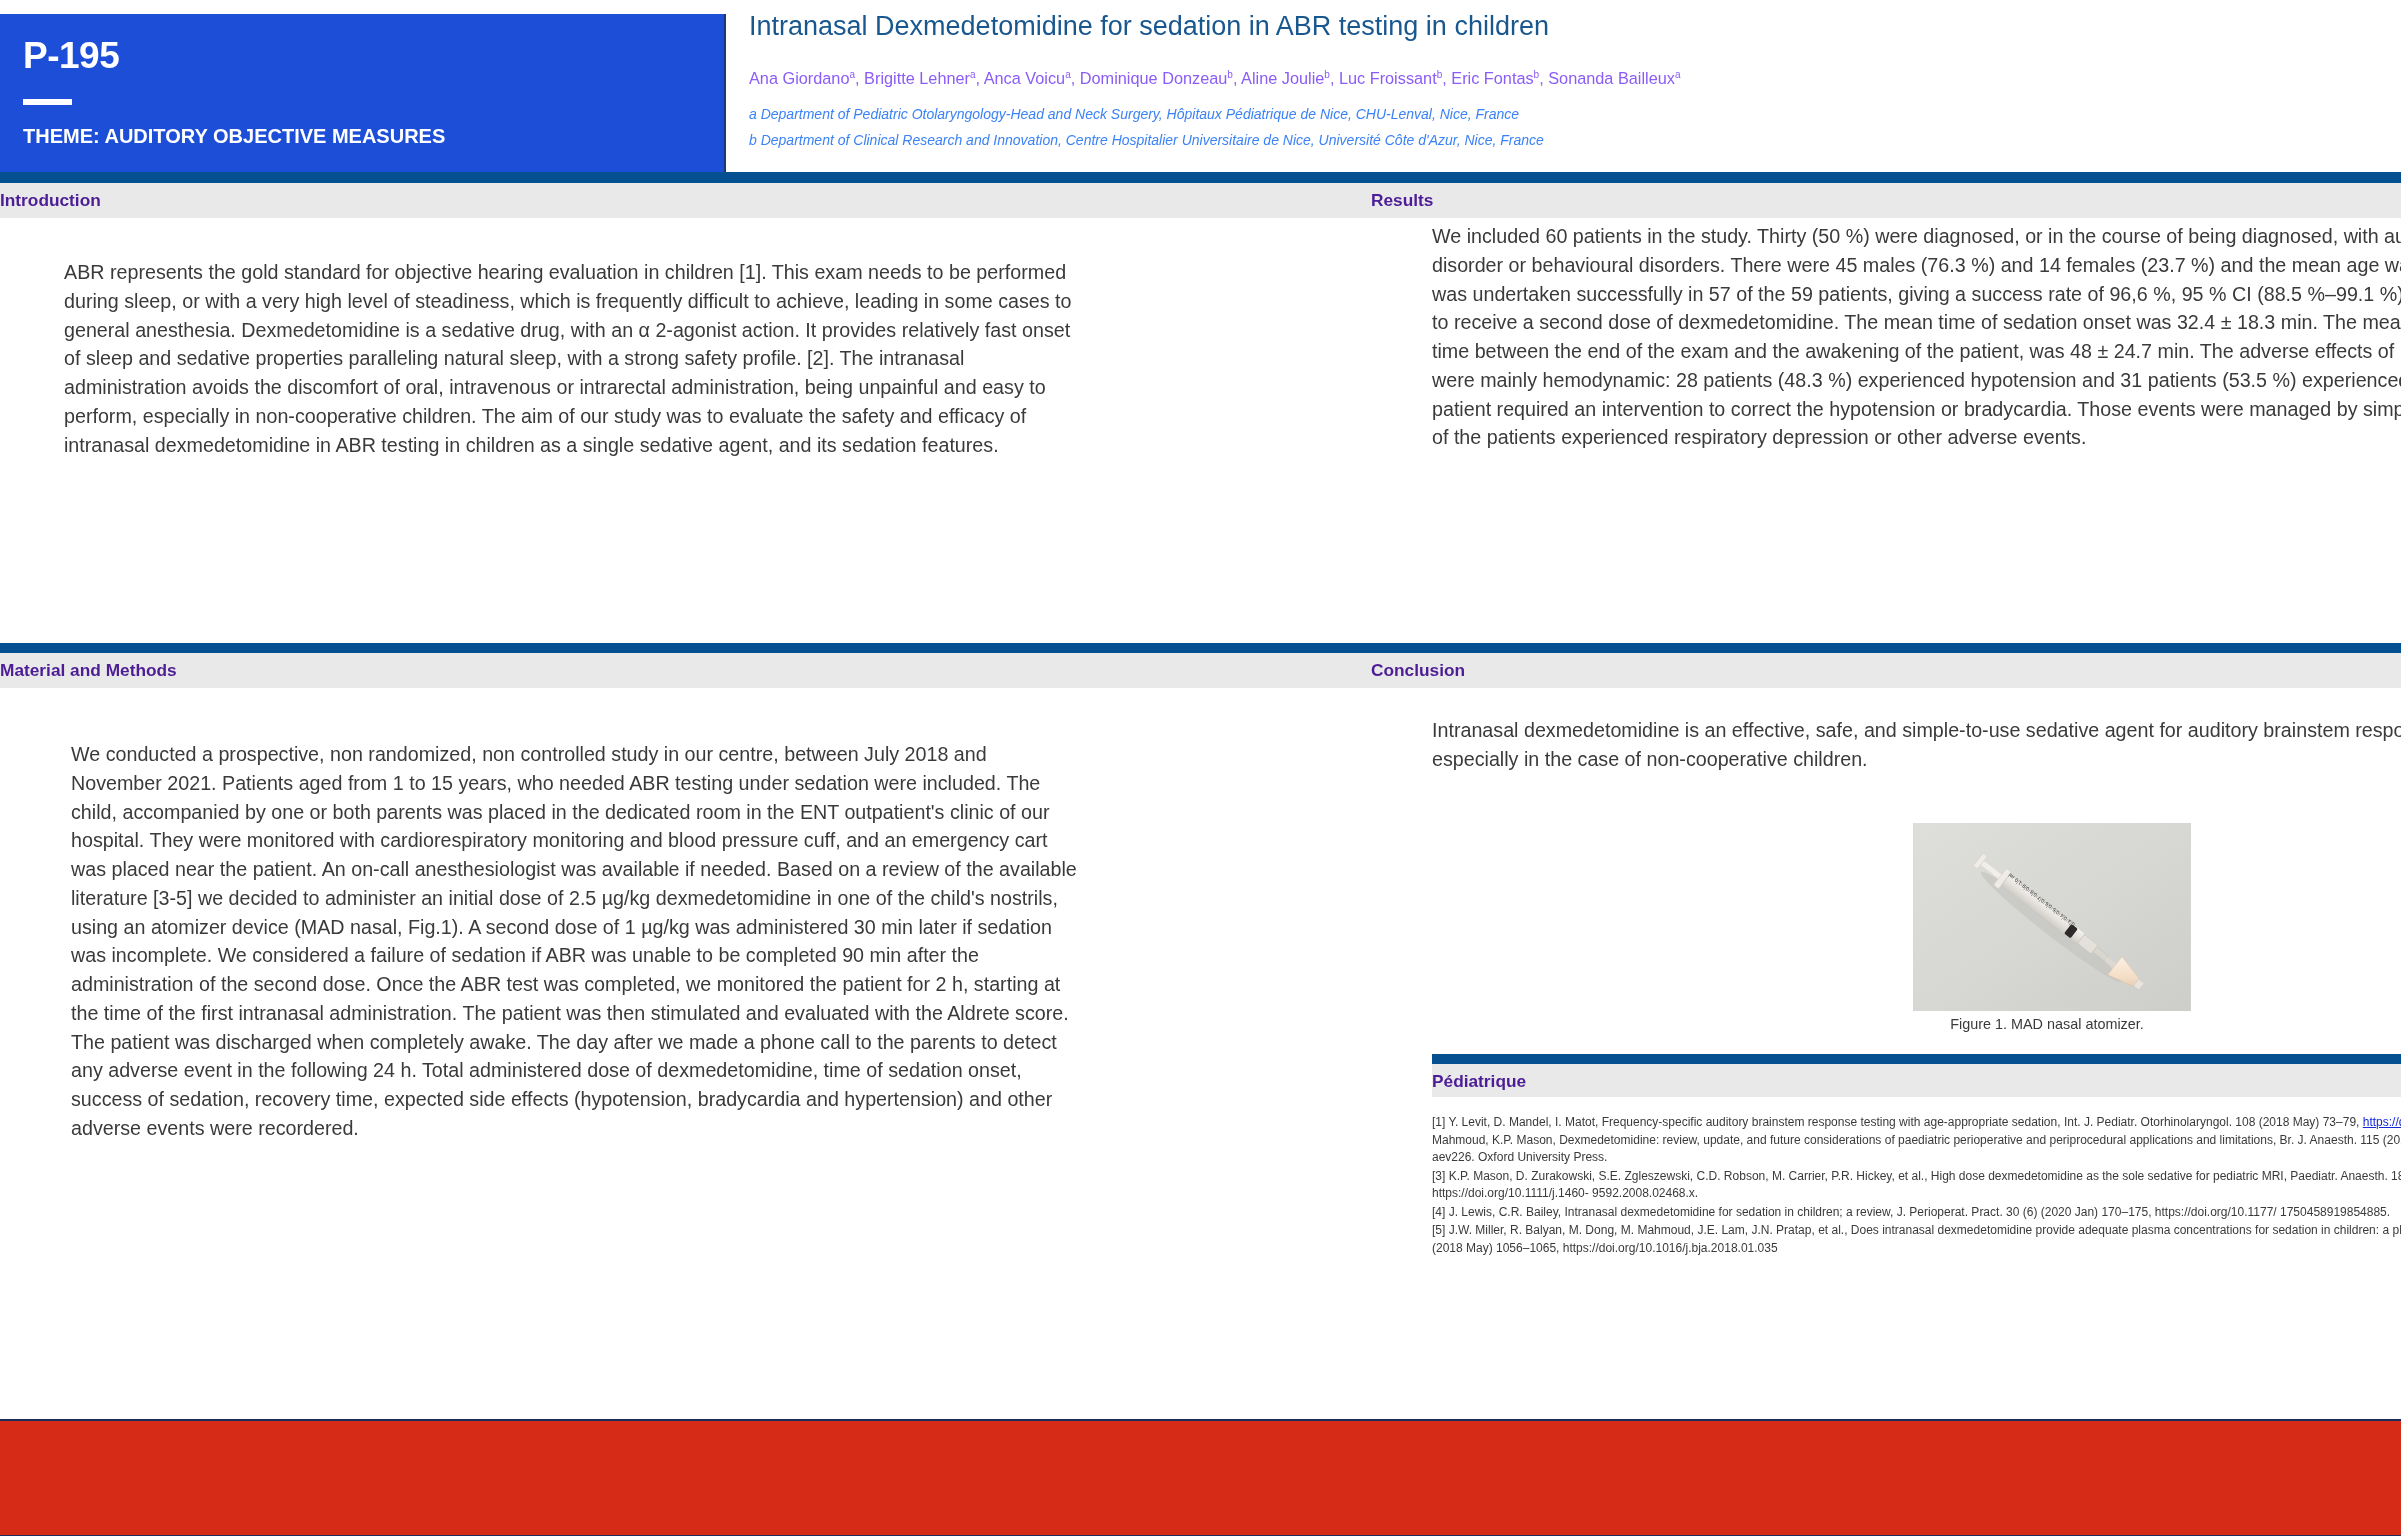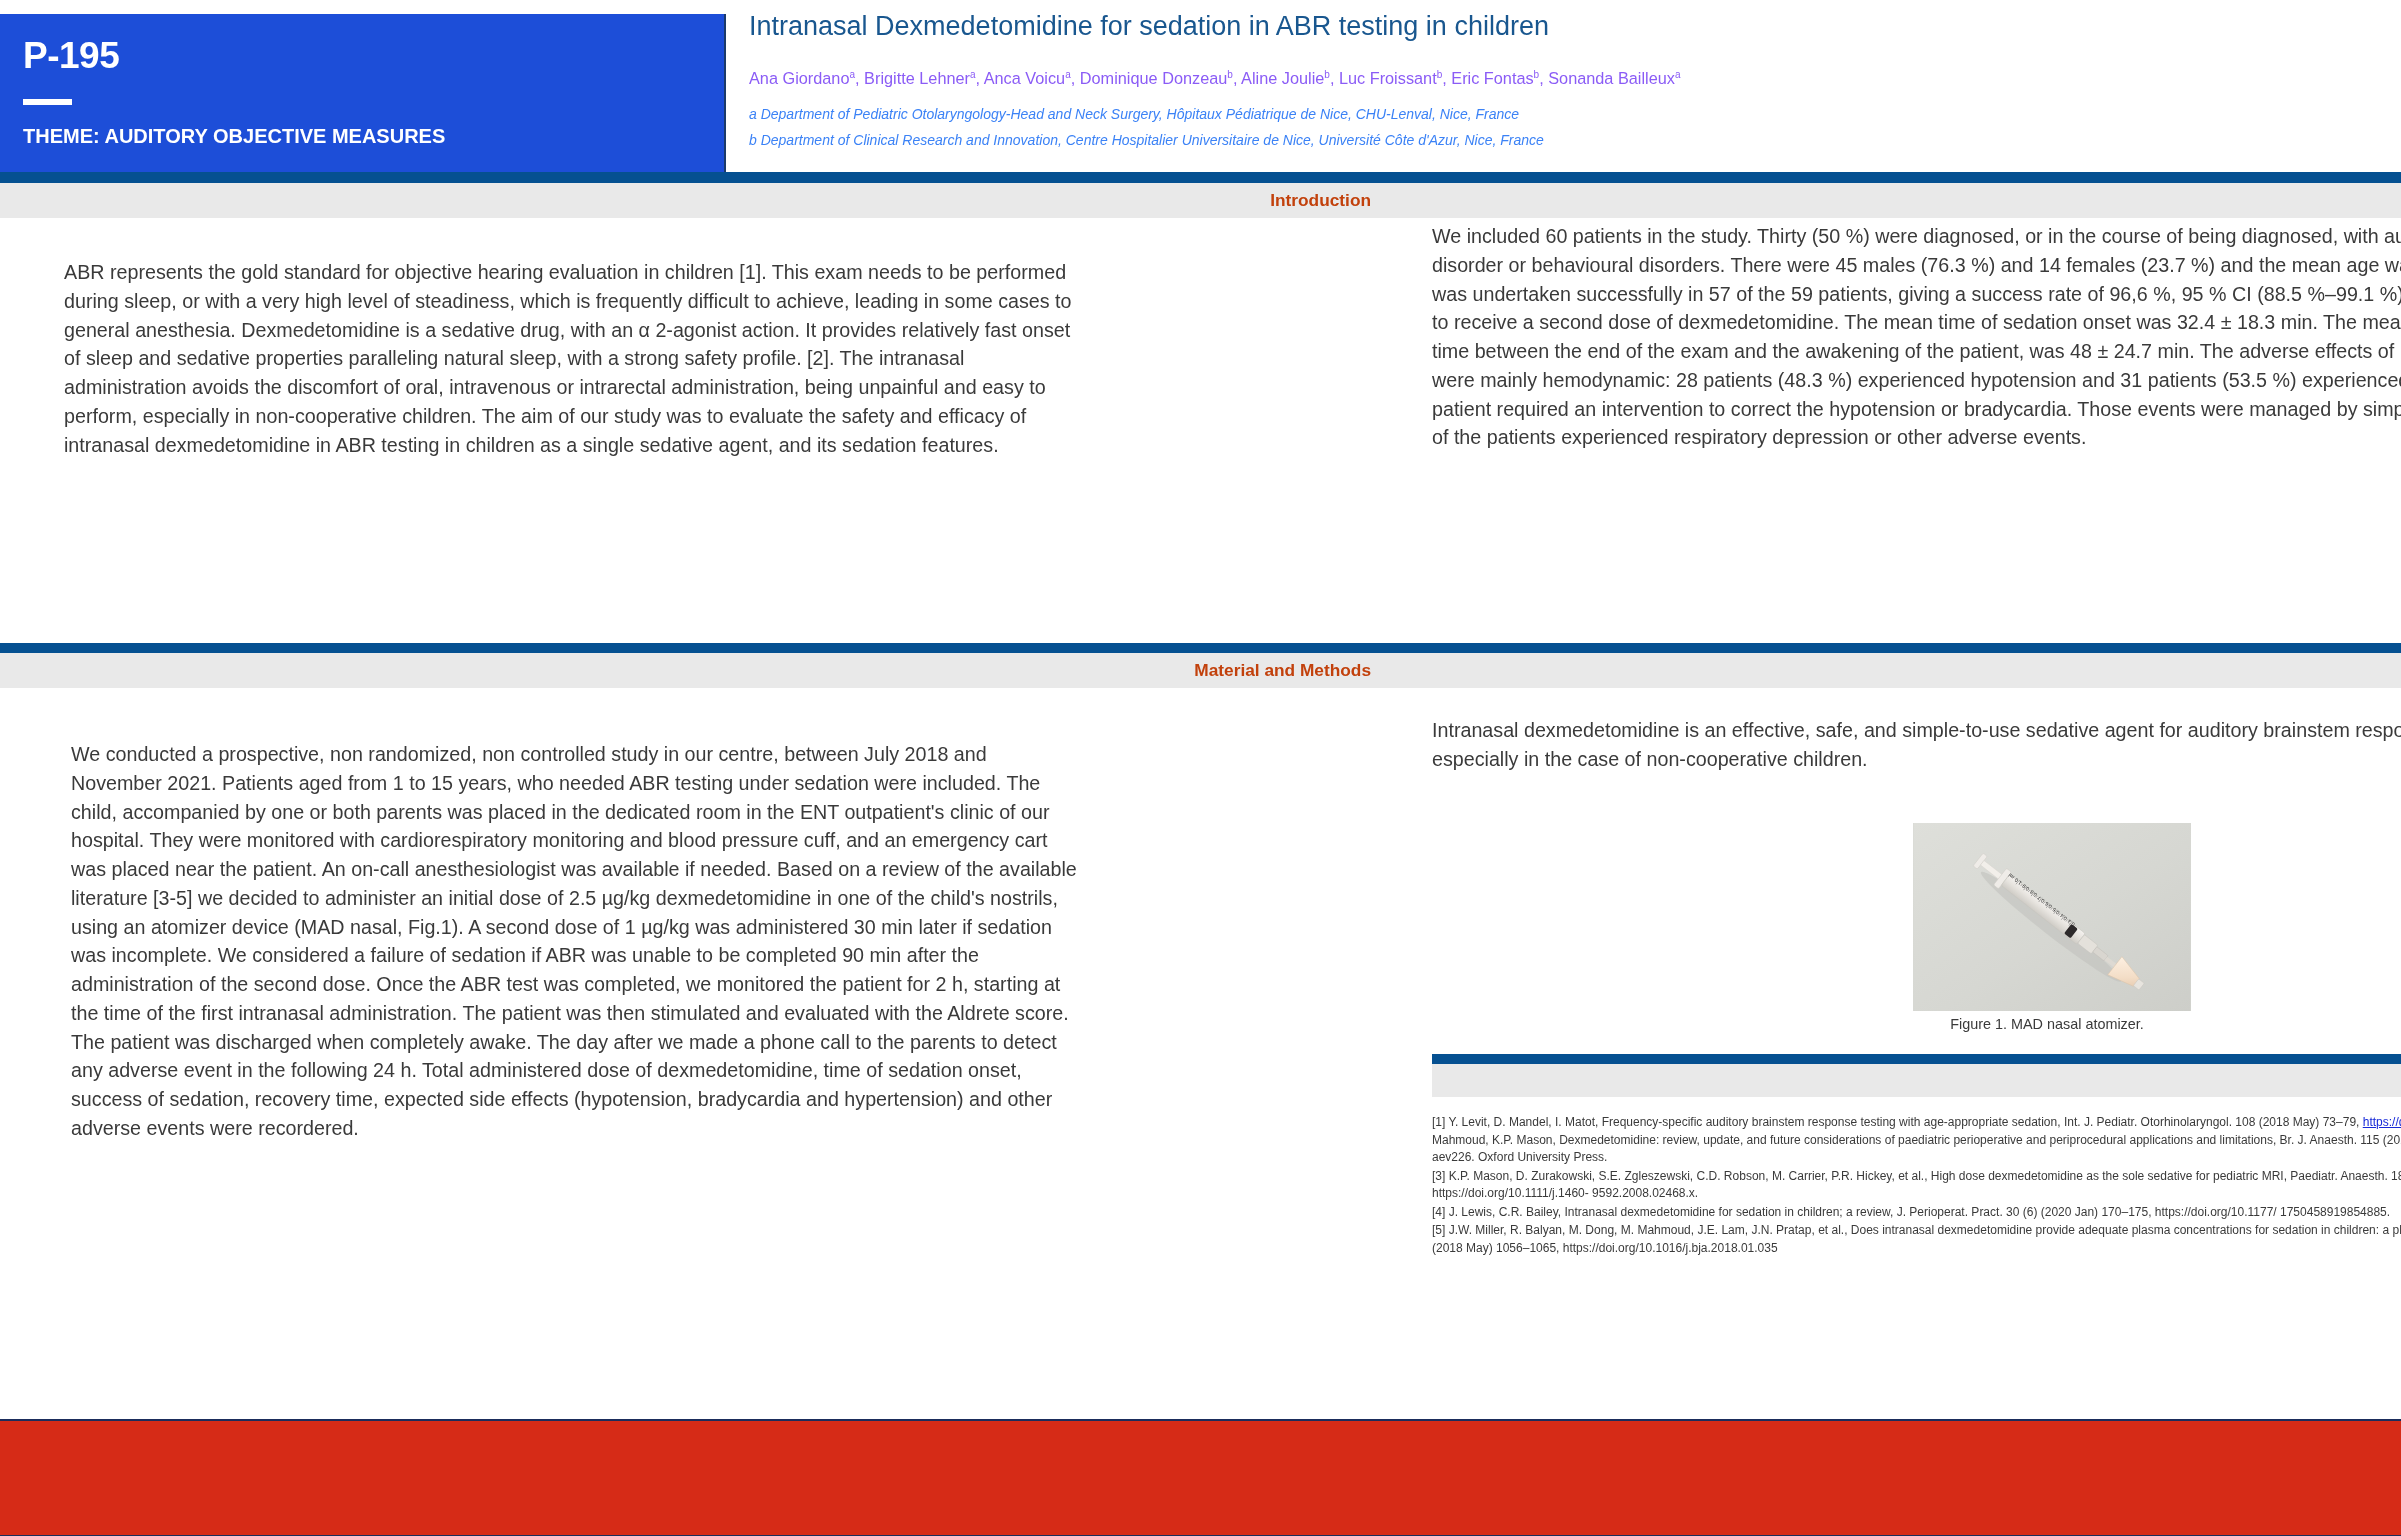--- a/index.html
+++ b/index.html
@@ -61,23 +61,23 @@
     position:absolute;left:0;top:172px;width:2732px;height:10.6px;background:#055091;
   }
   .top-hairline{
     position:absolute;left:0;top:0;width:2732px;height:2.4px;background:#1b3a6b;
   }
 
   
   .section-head{
     position:absolute;
     background:#e9e9e9;
-    color:#c2410c;
+    color:#4c1d95;
     font-size:17.3px;font-weight:bold;
-    text-align:right;
+    text-align:left;
     line-height:34px;
     box-sizing:border-box;
   }
   .section-head.withbar{border-top:10.6px solid #055091;line-height:35px;}
 
   .body-text{
     position:absolute;
     color:#3a3a3a;
     font-size:19.7px;
     line-height:1.46;

